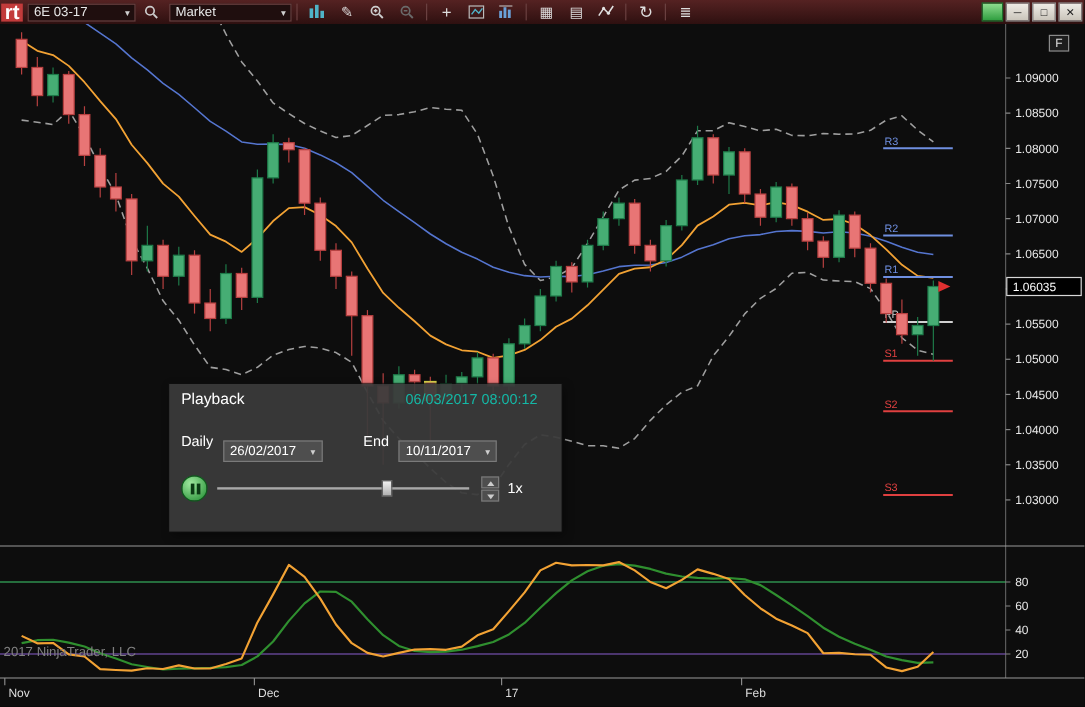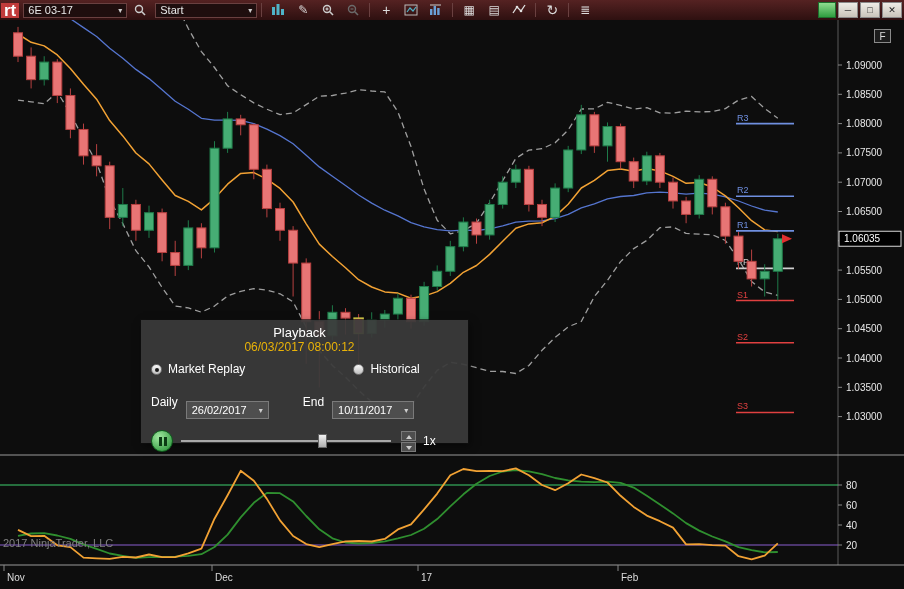--- a/index.html
+++ b/index.html
@@ -9,21 +9,21 @@
 
   
   .toolbar { position:absolute; top:0; left:0; right:0; height:20px;
              background:linear-gradient(#552222,#2e1010); display:flex; align-items:center;
              padding:0 1px; gap:1px; z-index:6; }
   .titlefrag { background:#c23b3b; color:#fff; font-size:17px; font-weight:bold;
                padding:0 3px; height:15px; line-height:15px; margin-right:3px; }
   .tb-select { background:#1f0e0e; border:1px solid #6a4040; color:#e8e8e8; font-size:11px;
                height:15px; display:flex; align-items:center; justify-content:space-between;
                padding:0 4px; cursor:default; }
-  .inst { width:104px; } .intv { width:102px; margin-left:2px; }
+  .inst { width:90px; } .intv { width:102px; margin-left:2px; }
   .caret { font-size:8px; color:#cfcfcf; margin-left:4px; }
   .tb-btn { width:24px; height:18px; background:transparent; border:none; color:#ddd;
             display:flex; align-items:center; justify-content:center; font-size:12px; padding:0; }
   .tb-btn.big { font-size:14px; }
   .tb-btn.dim { color:#6a6a6a; }
   .sep { width:1px; height:14px; background:#6a4040; margin:0 3px; }
   .wincontrols { margin-left:auto; display:flex; align-items:center; gap:2px; padding-right:1px; }
   .wc { width:20px; height:16px; font-size:9px; line-height:1; background:linear-gradient(#efece6,#c9c4ba);
         border:1px solid #8a8a8a; color:#222; display:flex; align-items:center; justify-content:center; padding:0; }
   .wc.green { background:linear-gradient(#8fdc8f,#2f9e3f); border-color:#1d6f2d; width:18px; }
@@ -33,22 +33,22 @@
   #chart-svg text { font-family:"Liberation Sans","DejaVu Sans",sans-serif; }
   .fbtn { position:absolute; top:29px; right:13px; width:17px; height:14px; background:#1d1d1d;
           border:1px solid #8a8a8a; color:#ddd; font-size:10px; display:flex; align-items:center;
           justify-content:center; z-index:5; }
 
   
   .playback { position:absolute; left:141px; top:320px; width:327px; height:123px;
               background:rgba(58,58,58,0.94); z-index:5; color:#fff; font-size:12px;
               box-shadow:0 0 0 1px rgba(15,15,15,0.65), 2px 3px 8px rgba(0,0,0,0.5); }
   .pb-title { display:flex; justify-content:space-between; align-items:center;
-              padding:5px 20px 2px 10px; font-size:13px;flex-direction:column; }
-  .pb-time { color:#eab308; font-size:12px; }
+              padding:5px 20px 2px 10px; font-size:13px; }
+  .pb-time { color:#14b8a6; font-size:12px; }
   .pb-row.radios { display:flex; padding:6px 10px 0; }
   .radio { display:flex; align-items:center; gap:6px; }
   .radio.hist { margin-left:108px; }
   .rb { width:11px; height:11px; border-radius:50%; background:linear-gradient(#fafafa,#bfbfbf);
         border:1px solid #777; position:relative; flex:none; }
   .rb.selected::after { content:""; position:absolute; left:3px; top:3px; width:4px; height:4px;
         border-radius:50%; background:#1a1a1a; }
   .pb-row.dates { display:flex; align-items:center; padding:9px 10px 0; }
   .pb-label { margin-right:8px; }
   .pb-label.end { margin-left:34px; }
@@ -87,21 +87,21 @@
     </div>
 
     <button class="tb-btn">
       <svg width="14" height="14" viewBox="0 0 14 14">
         <circle cx="6" cy="6" r="3.5" fill="none" stroke="#cccccc" stroke-width="1.4"></circle>
         <line x1="8.8" y1="8.8" x2="12" y2="12" stroke="#cccccc" stroke-width="1.6"></line>
       </svg>
     </button>
 
     <div class="tb-select intv">
-      <span>Start</span>
+      <span>Market</span>
       <span class="caret">▾</span>
     </div>
 
     <span class="sep"></span>
 
     <button class="tb-btn">
       <svg width="14" height="14" viewBox="0 0 14 14">
         <rect x="1" y="4" width="3" height="8" fill="#4fb3c8"></rect>
         <rect x="5.5" y="1" width="3" height="11" fill="#4fb3c8"></rect>
         <rect x="10" y="6" width="3" height="6" fill="#4fb3c8"></rect>
@@ -366,30 +366,20 @@
       <text x="3" y="527" fill="#808080" font-size="11">2017 NinjaTrader, LLC</text>
     </svg>
 
   <div class="fbtn">F</div>
 
   <div class="playback">
     <div class="pb-title">
       <span>Playback</span>
       <span class="pb-time">06/03/2017 08:00:12</span>
     </div>
-    <div class="pb-row radios">
-      <label class="radio">
-        <span class="rb selected"></span>
-        <span>Market Replay</span>
-      </label>
-      <label class="radio hist">
-        <span class="rb"></span>
-        <span>Historical</span>
-      </label>
-    </div>
     <div class="pb-row dates">
       <span class="pb-label">Daily</span>
       <div class="pb-select">
         <span>26/02/2017</span>
         <span class="caret">▾</span>
       </div>
       <span class="pb-label end">End</span>
       <div class="pb-select">
         <span>10/11/2017</span>
         <span class="caret">▾</span>

